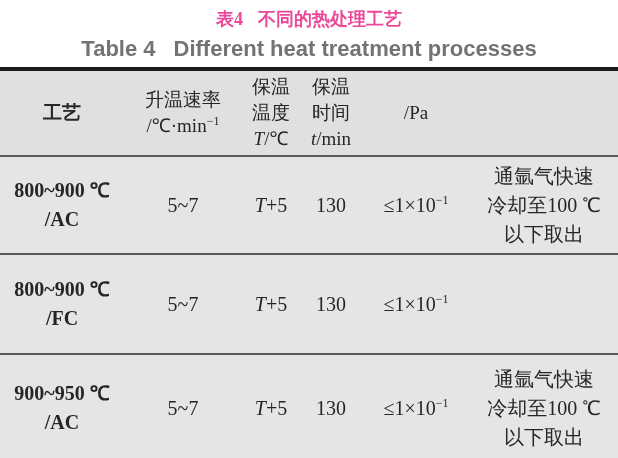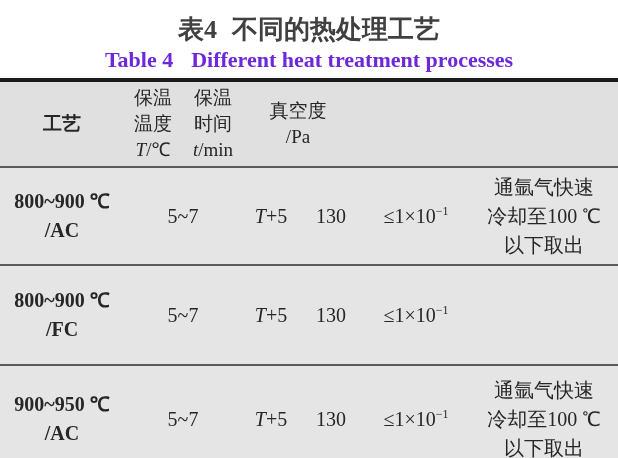--- a/index.html
+++ b/index.html
@@ -5,36 +5,36 @@
   html, body { margin: 0; padding: 0; }
   body {
     width: 618px; height: 458px;
     background: #ffffff;
     color: #262626;
     font-family: "Liberation Serif", serif;
     overflow: hidden;
   }
   
   .title-cn {
-    padding-top: 16px;
+    padding-top: 5px;
     text-align: center;
     font-weight: bold;
-    font-size: 26px;
+    font-size: 18px;
     line-height: 28px;
-    color: #404040;
+    color: #ec4899;
   }
   .title-cn .label { margin-right: 15px; }
   .title-en {
     margin-top: 2px;
     text-align: center;
     font-weight: bold;
     font-size: 22px;
     line-height: 28px;
-    color: #6d28d9;
-    font-family: Liberation Serif, serif;
+    color: #737373;
+    font-family: Liberation Sans, sans-serif;
   }
   .title-en .label { margin-right: 18px; }
 
   
   .tbl { margin-top: 4px; width: 618px; }
   .rule-thick { height: 4px; background: #1b1b1b; }
   .rule-thin  { height: 2px; background: #5a5a5a; }
 
   .row { display: flex; width: 618px; }
   .row.header {
@@ -82,32 +82,35 @@
   <span class="label">Table 4</span><span>Different heat treatment processes</span>
 </div>
 
 <div class="tbl">
   <div class="rule-thick"></div>
 
   <div class="row header">
     <div class="cell c1">
       <div>工艺</div>
     </div>
+    <div class="cell c2">
+      <div>升温速率</div>
+      <div class="nowrap"><span>/℃·min</span><sup>−1</sup></div>
+    </div>
     <div class="cell c3">
       <div>保温</div>
       <div>温度</div>
       <div class="nowrap"><span class="sym">T</span><span>/℃</span></div>
     </div>
     <div class="cell c4">
       <div>保温</div>
       <div>时间</div>
       <div class="nowrap"><span class="sym">t</span><span>/min</span></div>
     </div>
     <div class="cell c5">
-      <div>真空度</div>
       <div>/Pa</div>
     </div>
   </div>
 
   <div class="rule-thin"></div>
 
   <div class="row data r0">
     <div class="cell c1">
       <div>800~900 ℃</div>
       <div>/AC</div>

